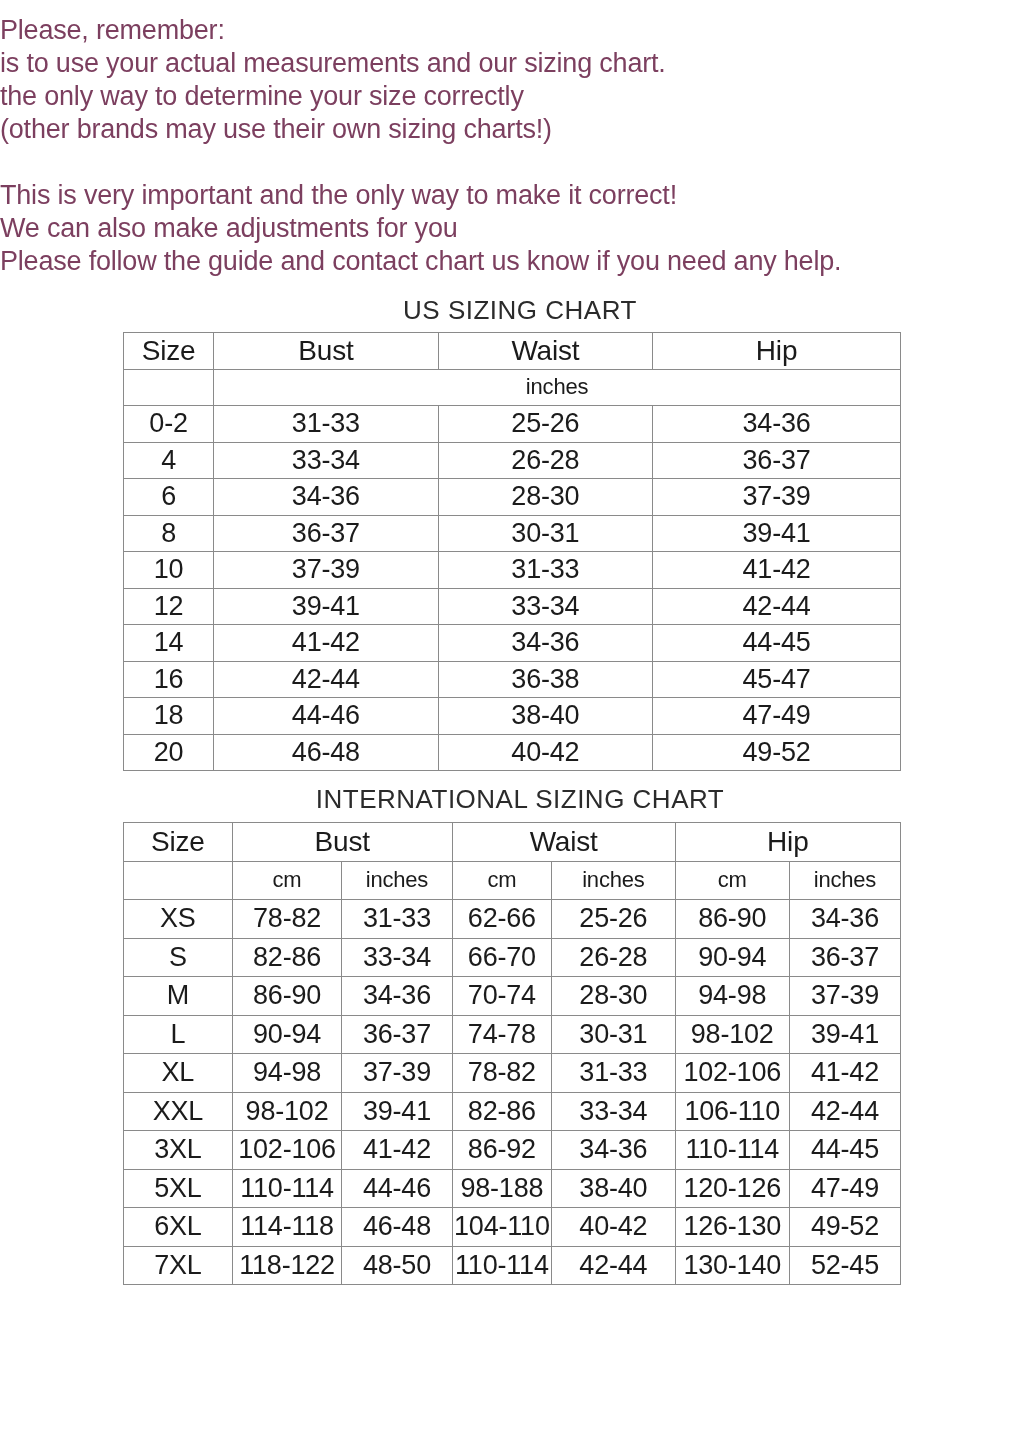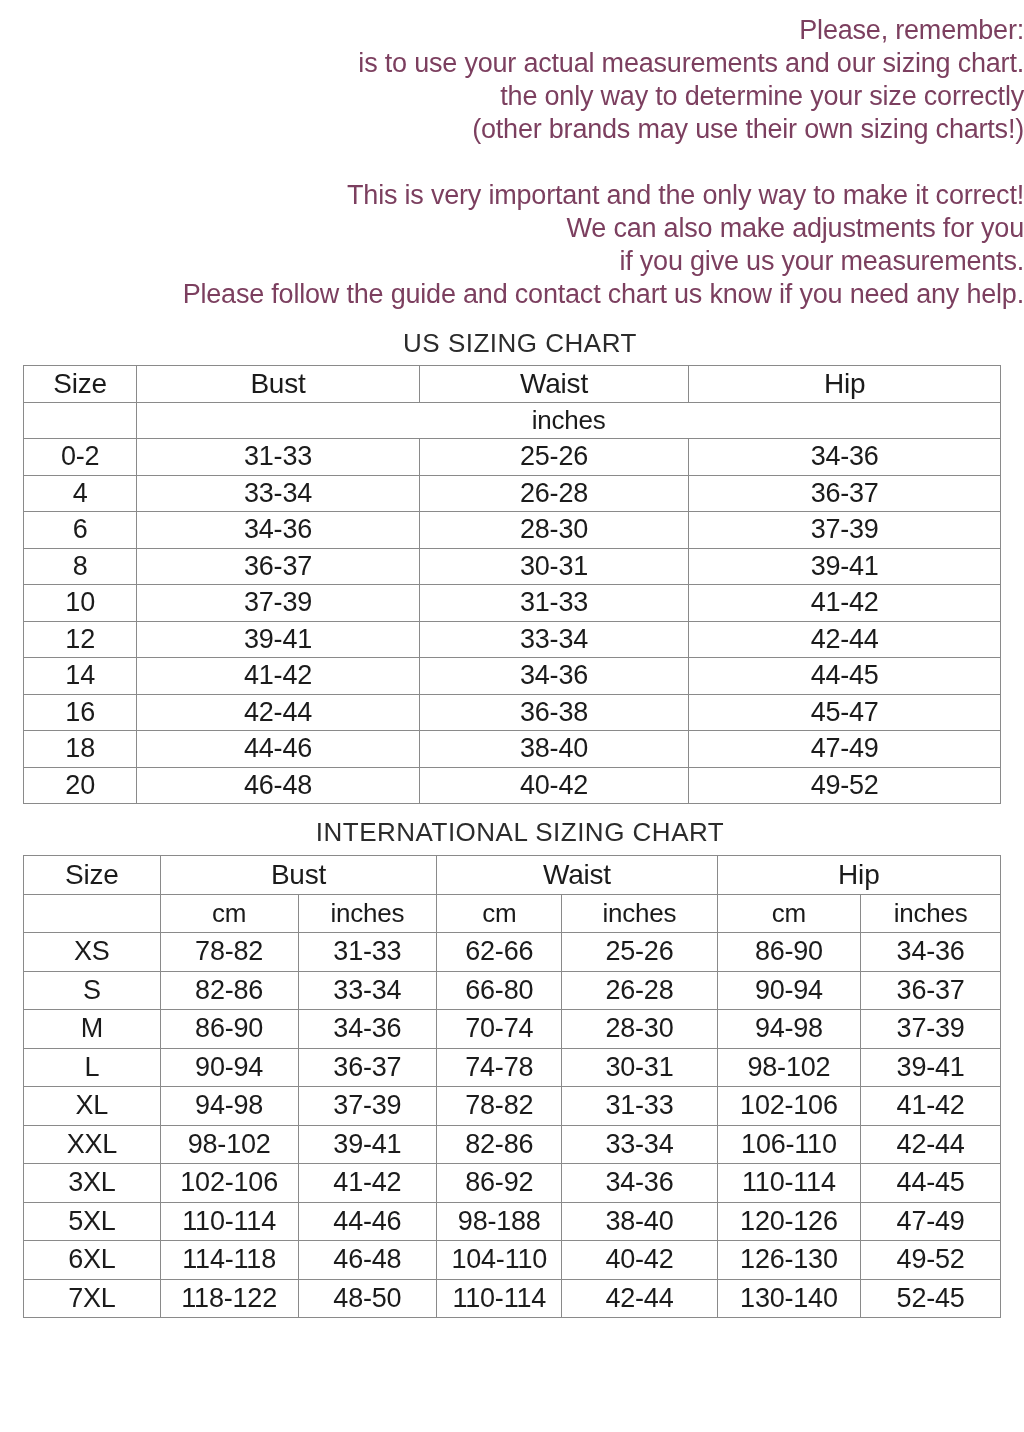--- a/index.html
+++ b/index.html
@@ -9,78 +9,77 @@
     --title-color:#2b2b2b;
   }
   *{box-sizing:border-box;}
   html,body{margin:0;padding:0;}
   body{
     width:1024px;height:1432px;overflow:hidden;background:#ffffff;
     font-family:"Liberation Sans","DejaVu Sans",sans-serif;
     color:var(--table-text);
   }
   .intro{
-    text-align:right;
+    text-align:left;
     padding-top:14px;
     font-size:27px;
     line-height:33px;
     letter-spacing:-0.2px;
     color:var(--intro-color);
   }
   .intro p{margin:0;}
   .intro p + p{margin-top:33px;}
   .chart-title{
     text-align:center;
     font-size:26px;
     font-weight:normal;
     letter-spacing:0.5px;
     color:var(--title-color);
     margin:17px 0 5px 16px;
   }
   .chart-title.intl{margin-top:13px;margin-bottom:7px;}
   table.chart{
-    width:978px;
+    width:778px;
     margin:6px auto;
     border-collapse:collapse;
     table-layout:fixed;
   }
   table.chart th, table.chart td{
     border:1px solid var(--table-border);
     text-align:center;
     vertical-align:middle;
     font-weight:normal;
     padding:0;
     font-size:27px;
     letter-spacing:-0.2px;
     overflow:hidden;
     white-space:nowrap;
   }
   table.us th, table.us td{height:36.5px;}
   table.intl th, table.intl td{height:38.5px;}
   table.chart thead tr.cols th{font-size:28px;}
-  table.chart .units{font-size:26px;}
+  table.chart .units{font-size:22px;}
 </style>
 </head>
 <body>
 
 <div class="page">
 
   <div class="intro">
     <p>
       </p>
       <div class="iline">Please, remember:</div>
       <div class="iline">is to use your actual measurements and our sizing chart.</div>
       <div class="iline">the only way to determine your size correctly</div>
       <div class="iline">(other brands may use their own sizing charts!)</div>
     <p></p>
     <p>
       </p>
       <div class="iline">This is very important and the only way to make it correct!</div>
       <div class="iline">We can also make adjustments for you</div>
-      <div class="iline">if you give us your measurements.</div>
       <div class="iline">Please follow the guide and contact chart us know if you need any help.</div>
     <p></p>
   </div>
 
   <h2 class="chart-title us">US SIZING CHART</h2>
 
   <table class="chart us">
     <colgroup>
       <col style="width:11.6%">
       <col style="width:28.9%">
@@ -199,21 +198,21 @@
           <td>31-33</td>
           <td>62-66</td>
           <td>25-26</td>
           <td>86-90</td>
           <td>34-36</td>
         </tr>
         <tr>
           <td>S</td>
           <td>82-86</td>
           <td>33-34</td>
-          <td>66-80</td>
+          <td>66-70</td>
           <td>26-28</td>
           <td>90-94</td>
           <td>36-37</td>
         </tr>
         <tr>
           <td>M</td>
           <td>86-90</td>
           <td>34-36</td>
           <td>70-74</td>
           <td>28-30</td>

